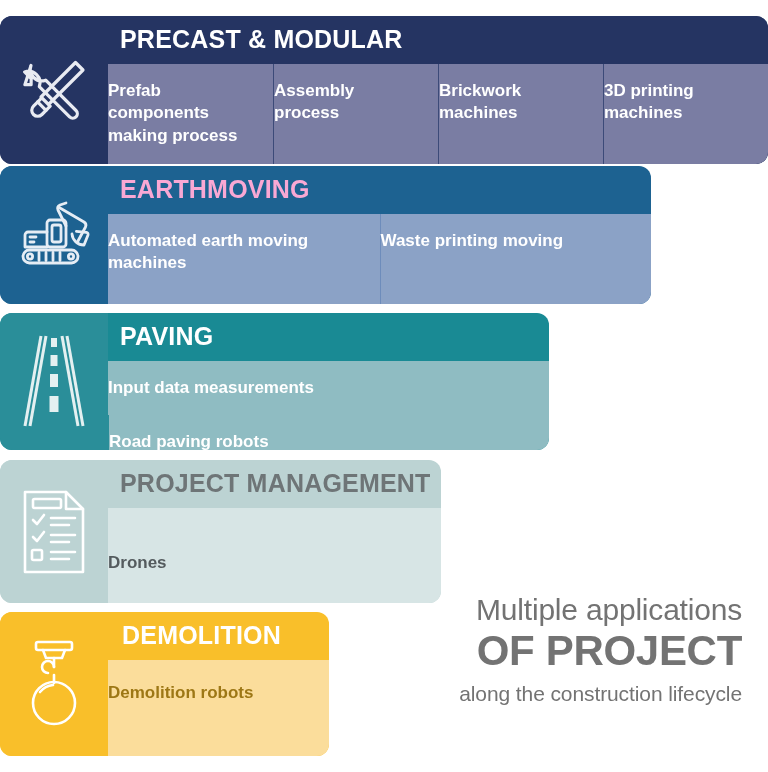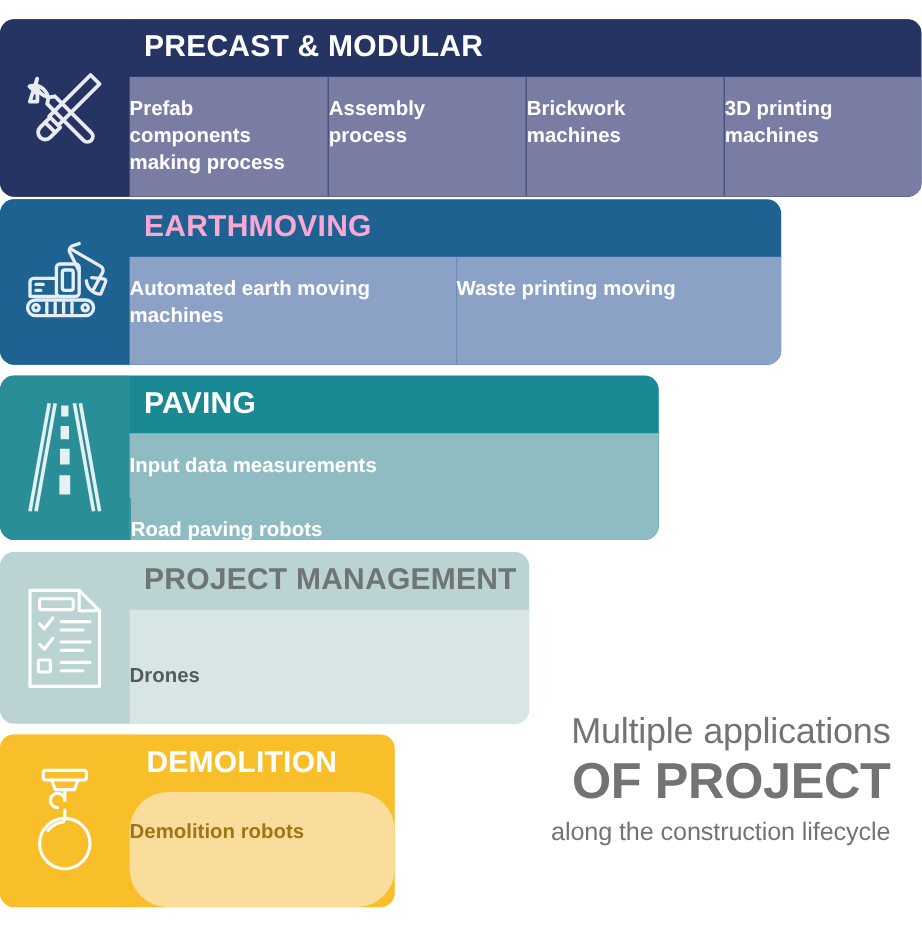--- a/index.html
+++ b/index.html
@@ -102,21 +102,21 @@
   #row-project .cells { background: #d7e5e5; }
   #row-project .cell { color: #545b5e; width: 100%; padding-top: 44px; }
 
   
   #row-demolition {
     left: 0; top: 612px; width: 329px; height: 144px;
     background: #f9bf2a;
   }
   #row-demolition .icon-col { background: #f9bf2a; }
   #row-demolition .row-title { color: #ffffff; padding-left: 14px; }
-  #row-demolition .cells { background: #fbdd9b; border-radius: 32px; }
+  #row-demolition .cells { background: #fbdd9b; }
   #row-demolition .cell { color: #9d7715; width: 100%; padding-top: 22px; }
 
   
   #caption {
     position: absolute;
     right: 26px;
     top: 593px;
     width: 420px;
     text-align: right;
     color: #737373;

